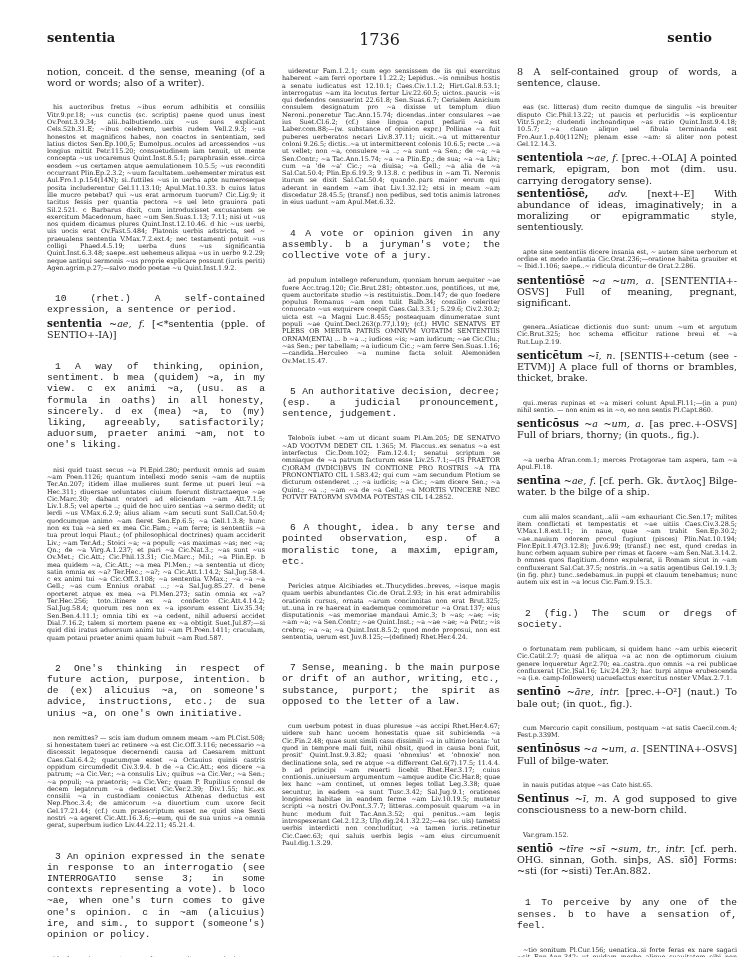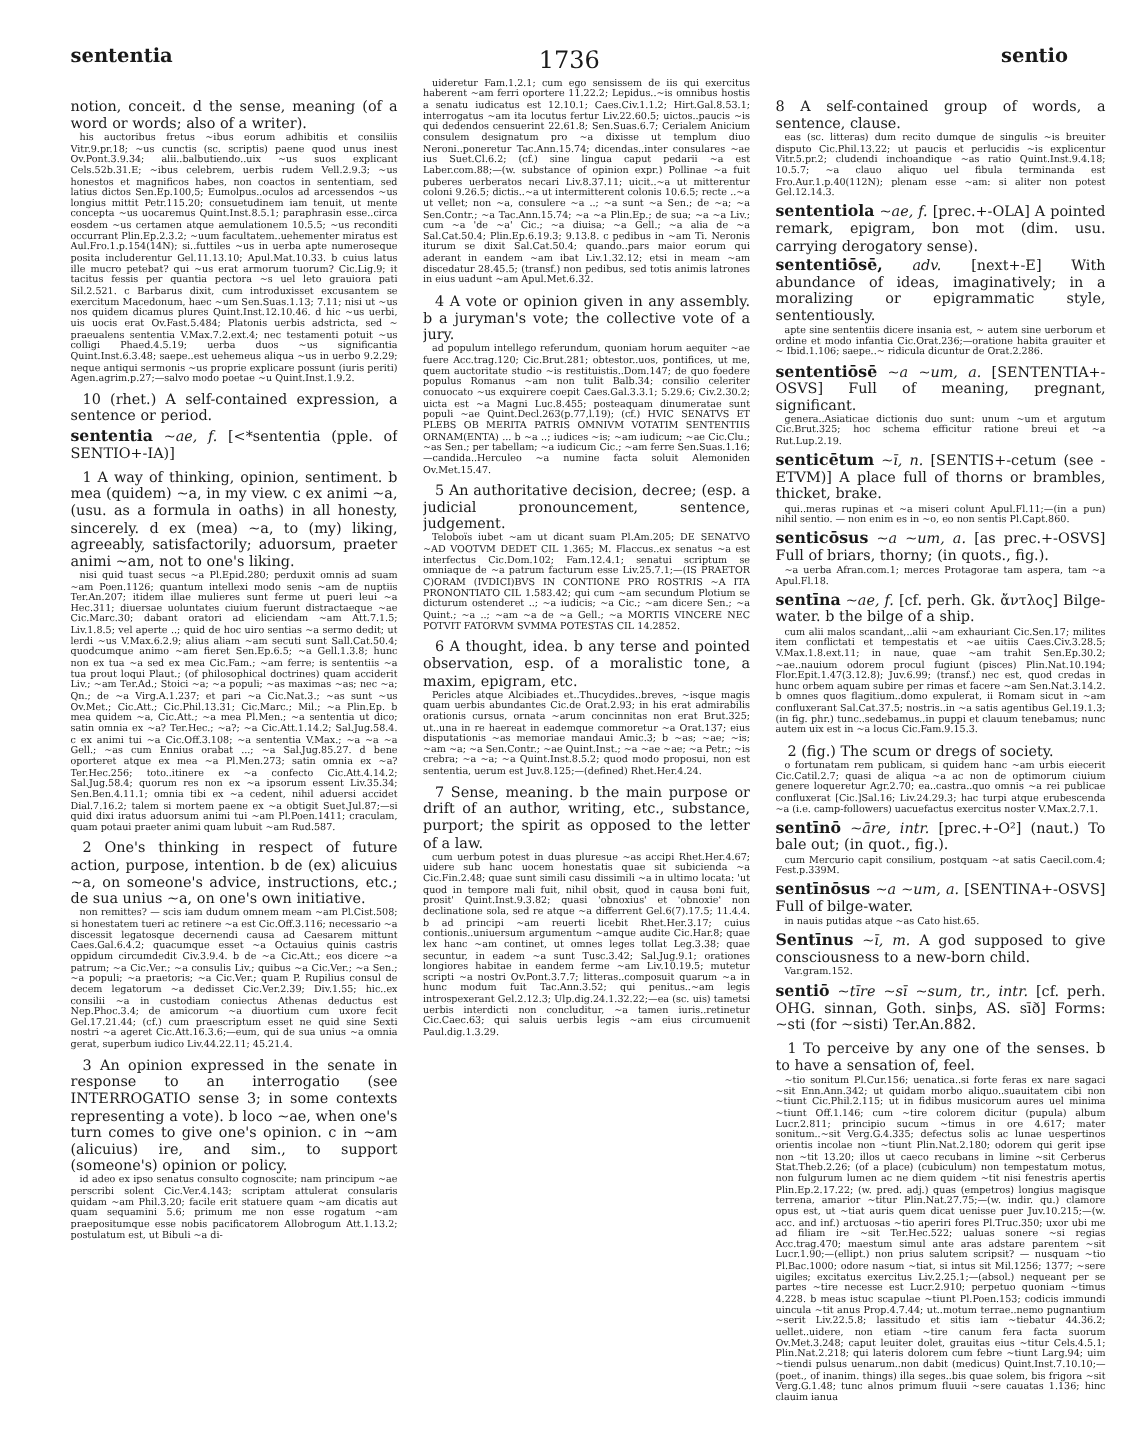--- a/index.html
+++ b/index.html
@@ -16,27 +16,27 @@
   .rh-right { position: absolute; right: 0; top: 0; font-weight: bold; font-size: 13px; }
   .columns { position: absolute; top: 52px; left: 0; width: 665px; height: 905px; }
   .col { position: absolute; top: 0; width: 218px; height: 905px; overflow: hidden; }
   .col-1 { left: 0; }
   .col-2 { left: 235px; }
   .col-3 { left: 470px; width: 220px; }
   .def {
     font-size: 9.6px; line-height: 11.2px; margin: 0; text-align: justify;
   }
   .cit {
-    font-size: 6.4px; line-height: 7.3px; margin: 0 0 4px 0; text-align: justify;
+    font-size: 6.4px; line-height: 7.3px; margin: 16px 0 4px 0; text-align: justify;
     text-indent: 6px; color: #222;
   }
   .entry { margin-top: 2px; }
   .headword { font-weight: bold; font-size: 10.5px; }
   .gram { font-style: italic; }
-  .sense { margin-top: 5px; text-indent: 8px; }
+  .sense { margin-top: 21px; text-indent: 8px; font-family: Liberation Mono, monospace; }
   .sense-first { margin-top: 14px; text-indent: 0; }
 </style>
 </head>
 <body>
 
 <div class="page">
   <div class="running-head">
     <span class="rh-left">sententia</span>
     <span class="rh-center">1736</span>
     <span class="rh-right">sentio</span>

